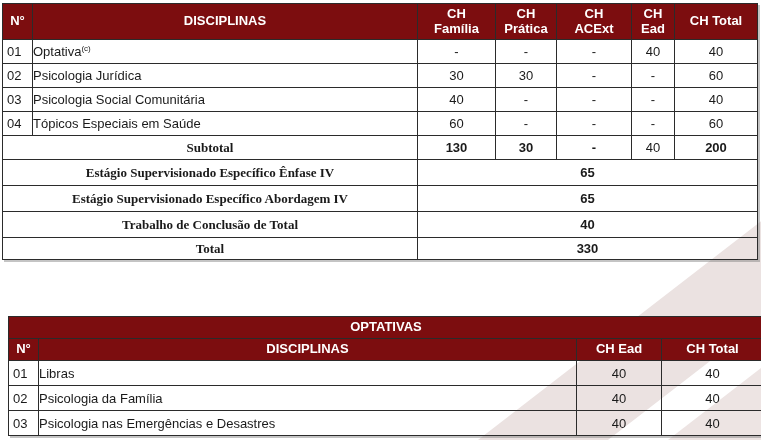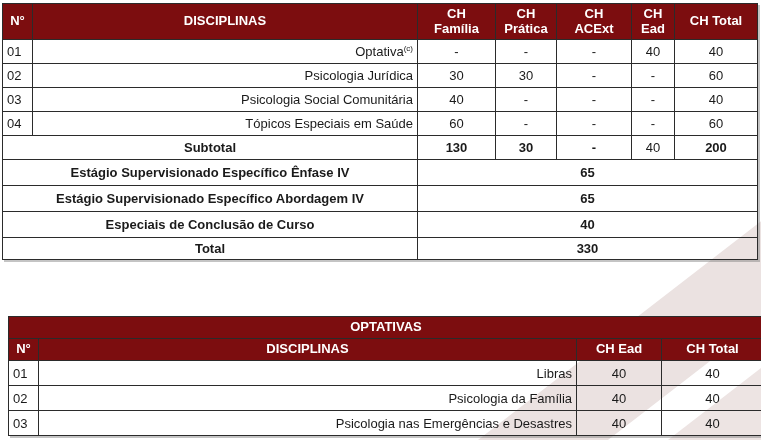--- a/index.html
+++ b/index.html
@@ -41,23 +41,23 @@
   }
   .t1 tr.hdr  { height:36px; }
   .t1 tr.data { height:24px; }
   .t1 tr.mrow { height:26px; }
   .t1 tr.trow { height:22px;padding-left:16px; }
   .t2 tr.ttl  { height:22px; }
   .t2 tr.hdr2 { height:22px; }
   .t2 tr.data { height:25px; }
 
   td.num  { text-align:left; }
-  td.name { text-align:right; padding-left:24px; white-space:nowrap;margin-left:10px; }
+  td.name { text-align:left; padding-left:0; white-space:nowrap;margin-left:10px; }
   td.val  { text-align:center; }
-  td.mlabel { text-align:center; font-weight:bold; }
+  td.mlabel { text-align:center; font-weight:bold;font-family:Liberation Serif, serif; }
   .b { font-weight:bold; }
   sup { font-size:8px; vertical-align:super; line-height:0; }
 </style>
 </head>
 <body>
 
 <div class="page">
 
   <div class="wm wm1"></div>
   <div class="wm wm2"></div>
@@ -131,21 +131,21 @@
 
     <tr class="mrow">
       <td class="mlabel" colspan="2">Estágio Supervisionado Específico Ênfase IV</td>
       <td class="val b" colspan="5">65</td>
     </tr>
     <tr class="mrow">
       <td class="mlabel" colspan="2">Estágio Supervisionado Específico Abordagem IV</td>
       <td class="val b" colspan="5">65</td>
     </tr>
     <tr class="mrow">
-      <td class="mlabel" colspan="2">Especiais de Conclusão de Curso</td>
+      <td class="mlabel" colspan="2">Trabalho de Conclusão de Total</td>
       <td class="val b" colspan="5">40</td>
     </tr>
     <tr class="trow">
       <td class="mlabel" colspan="2">Total</td>
       <td class="val b" colspan="5">330</td>
     </tr>
   </tbody>
     </table>
 
   <table class="t2">

